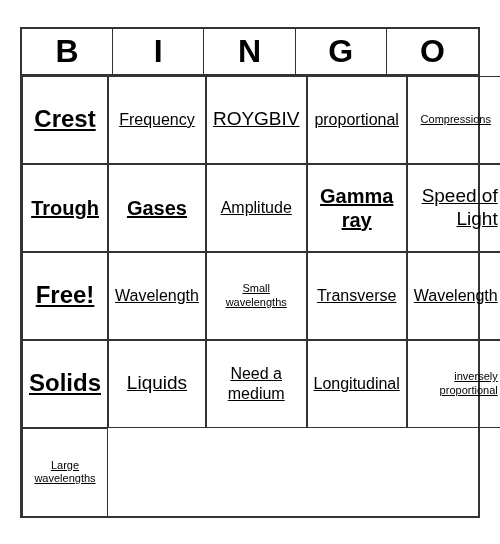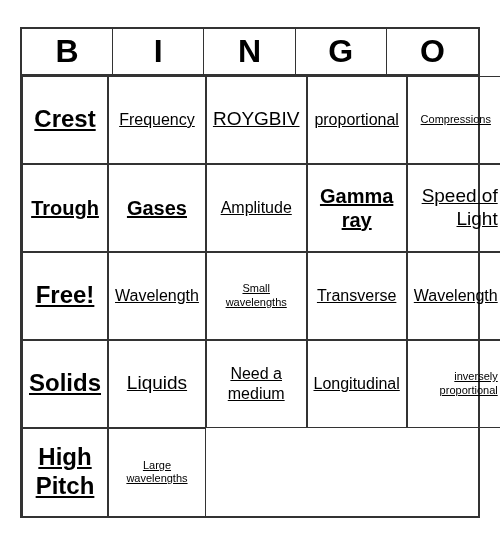--- a/index.html
+++ b/index.html
@@ -128,19 +128,16 @@
       <div class="bingo-cell">
         <span class="cell-text size-sm">Need a medium</span>
       </div>
       <div class="bingo-cell">
         <span class="cell-text size-sm">Longitudinal</span>
       </div>
       <div class="bingo-cell">
         <span class="cell-text size-xs">inversely proportional</span>
       </div>
       <div class="bingo-cell">
-        <span class="cell-text size-xl">High Pitch</span>
-      </div>
-      <div class="bingo-cell">
         <span class="cell-text size-xs">Large wavelengths</span>
       </div>
     </div>
 </div>
 
 </body></html>

